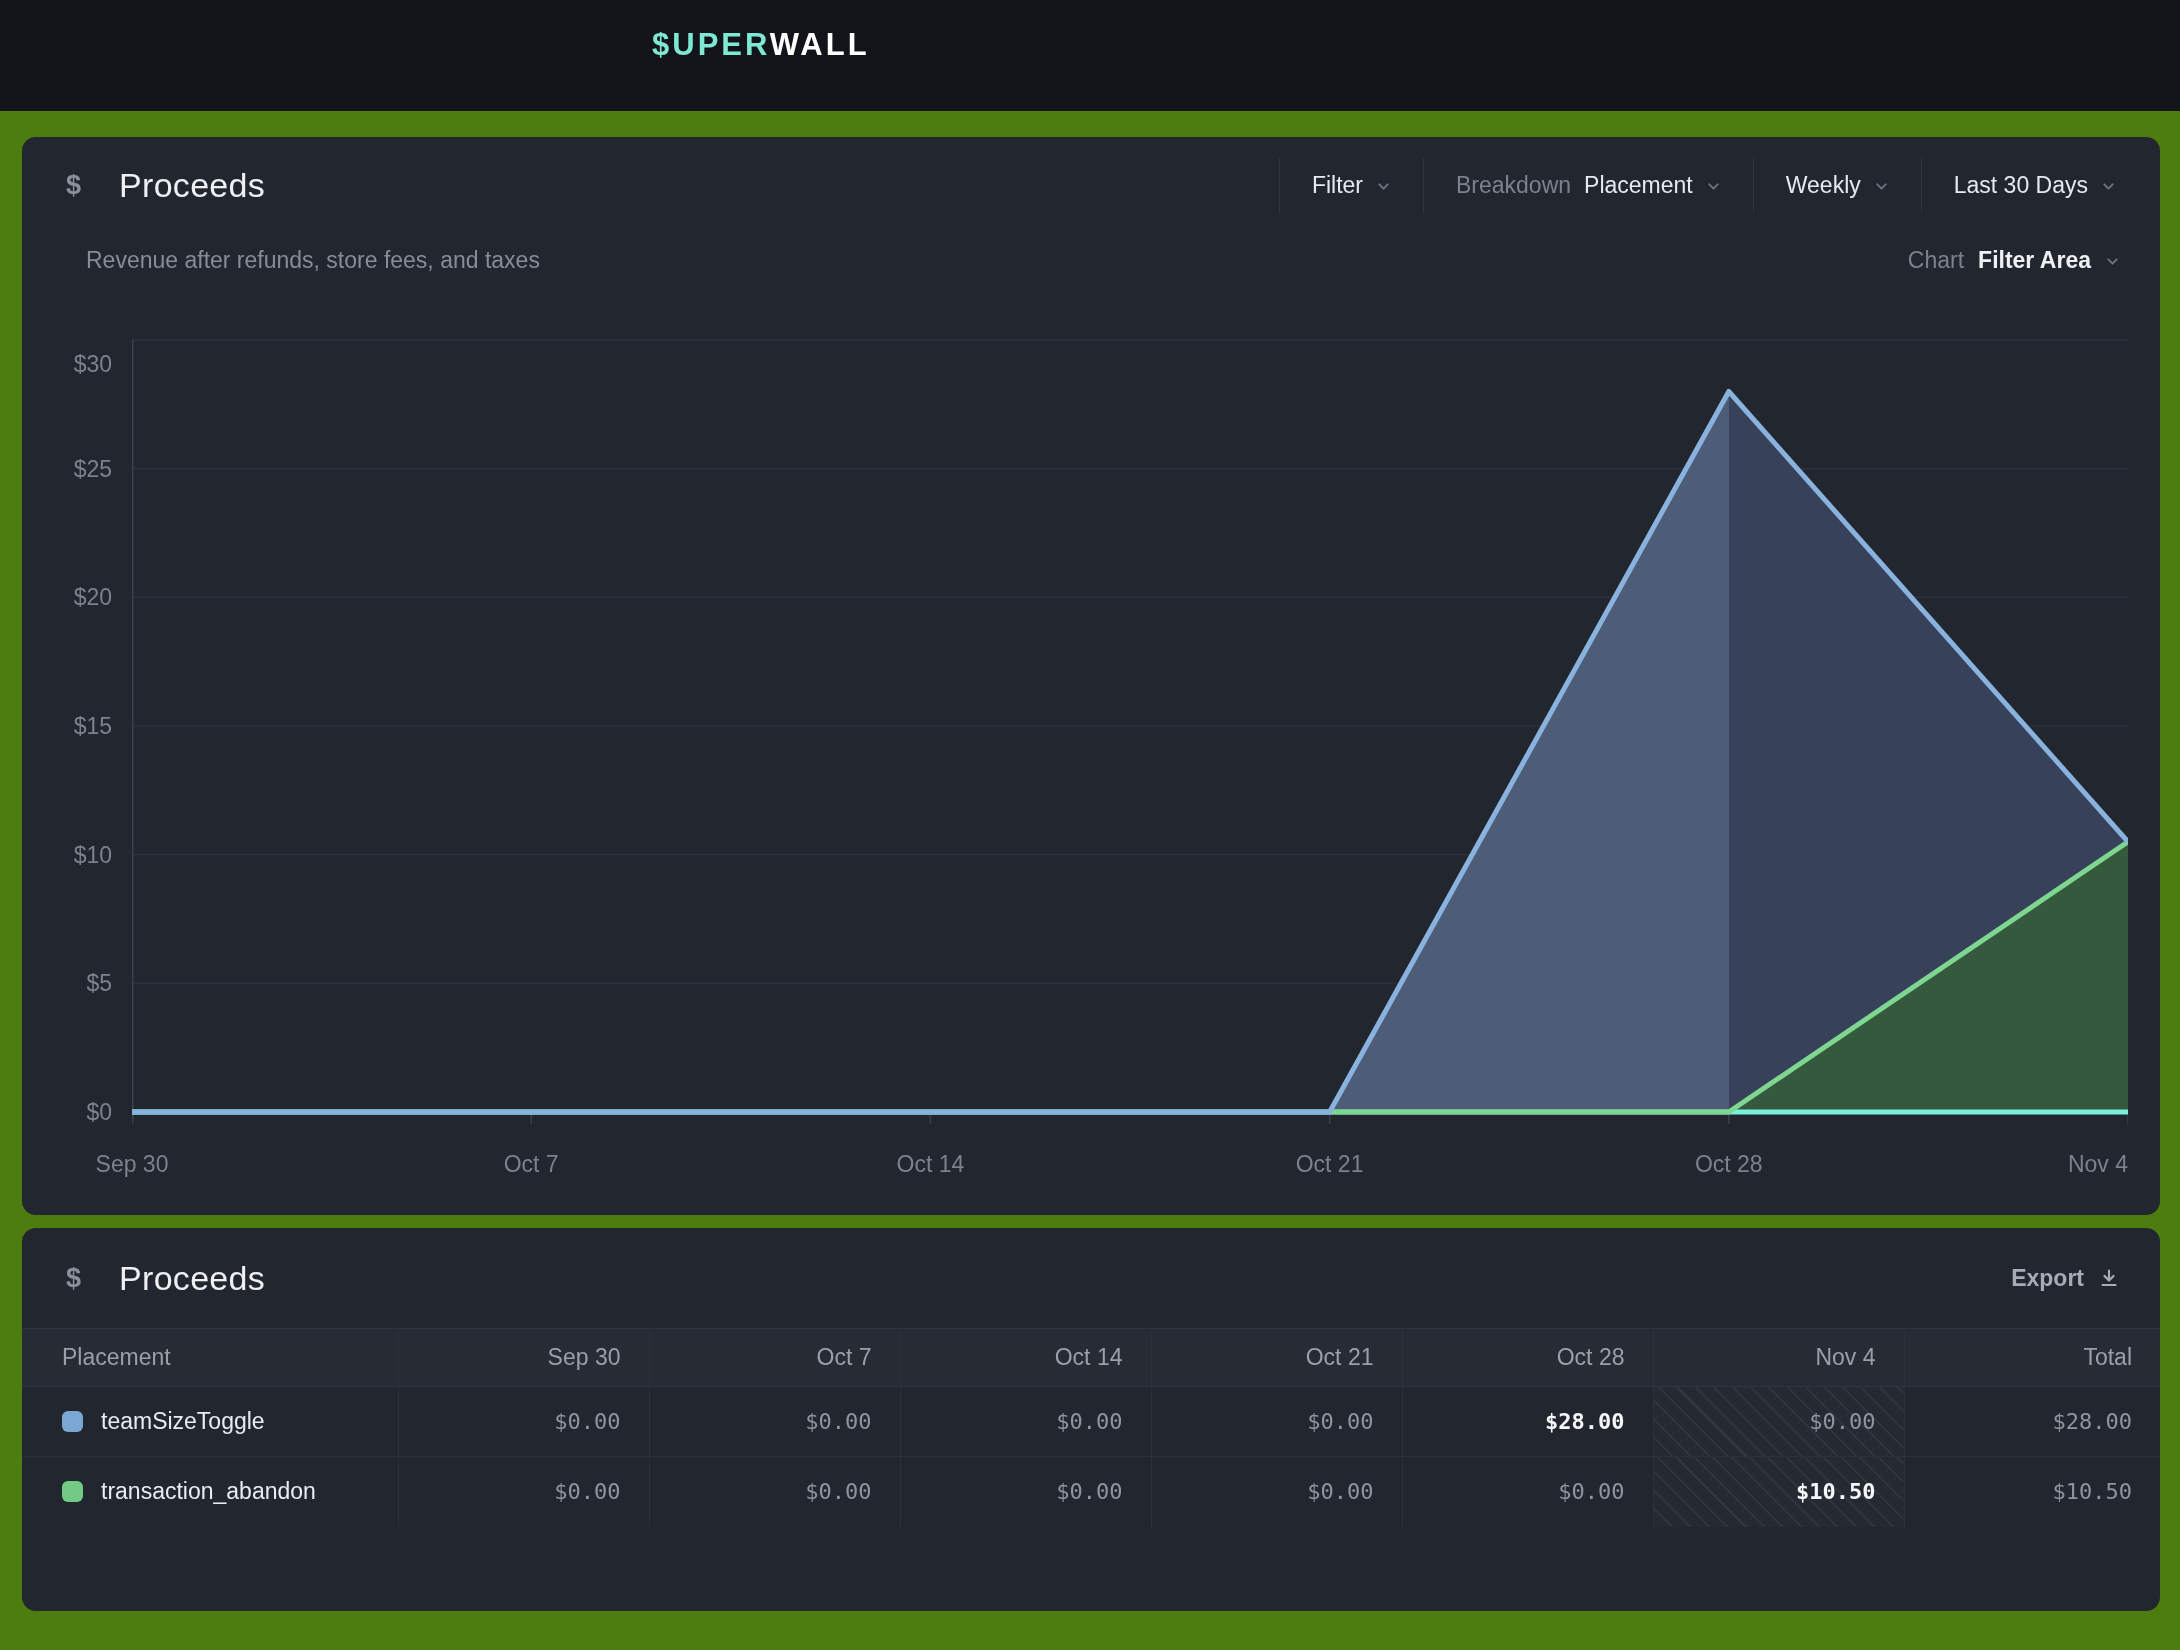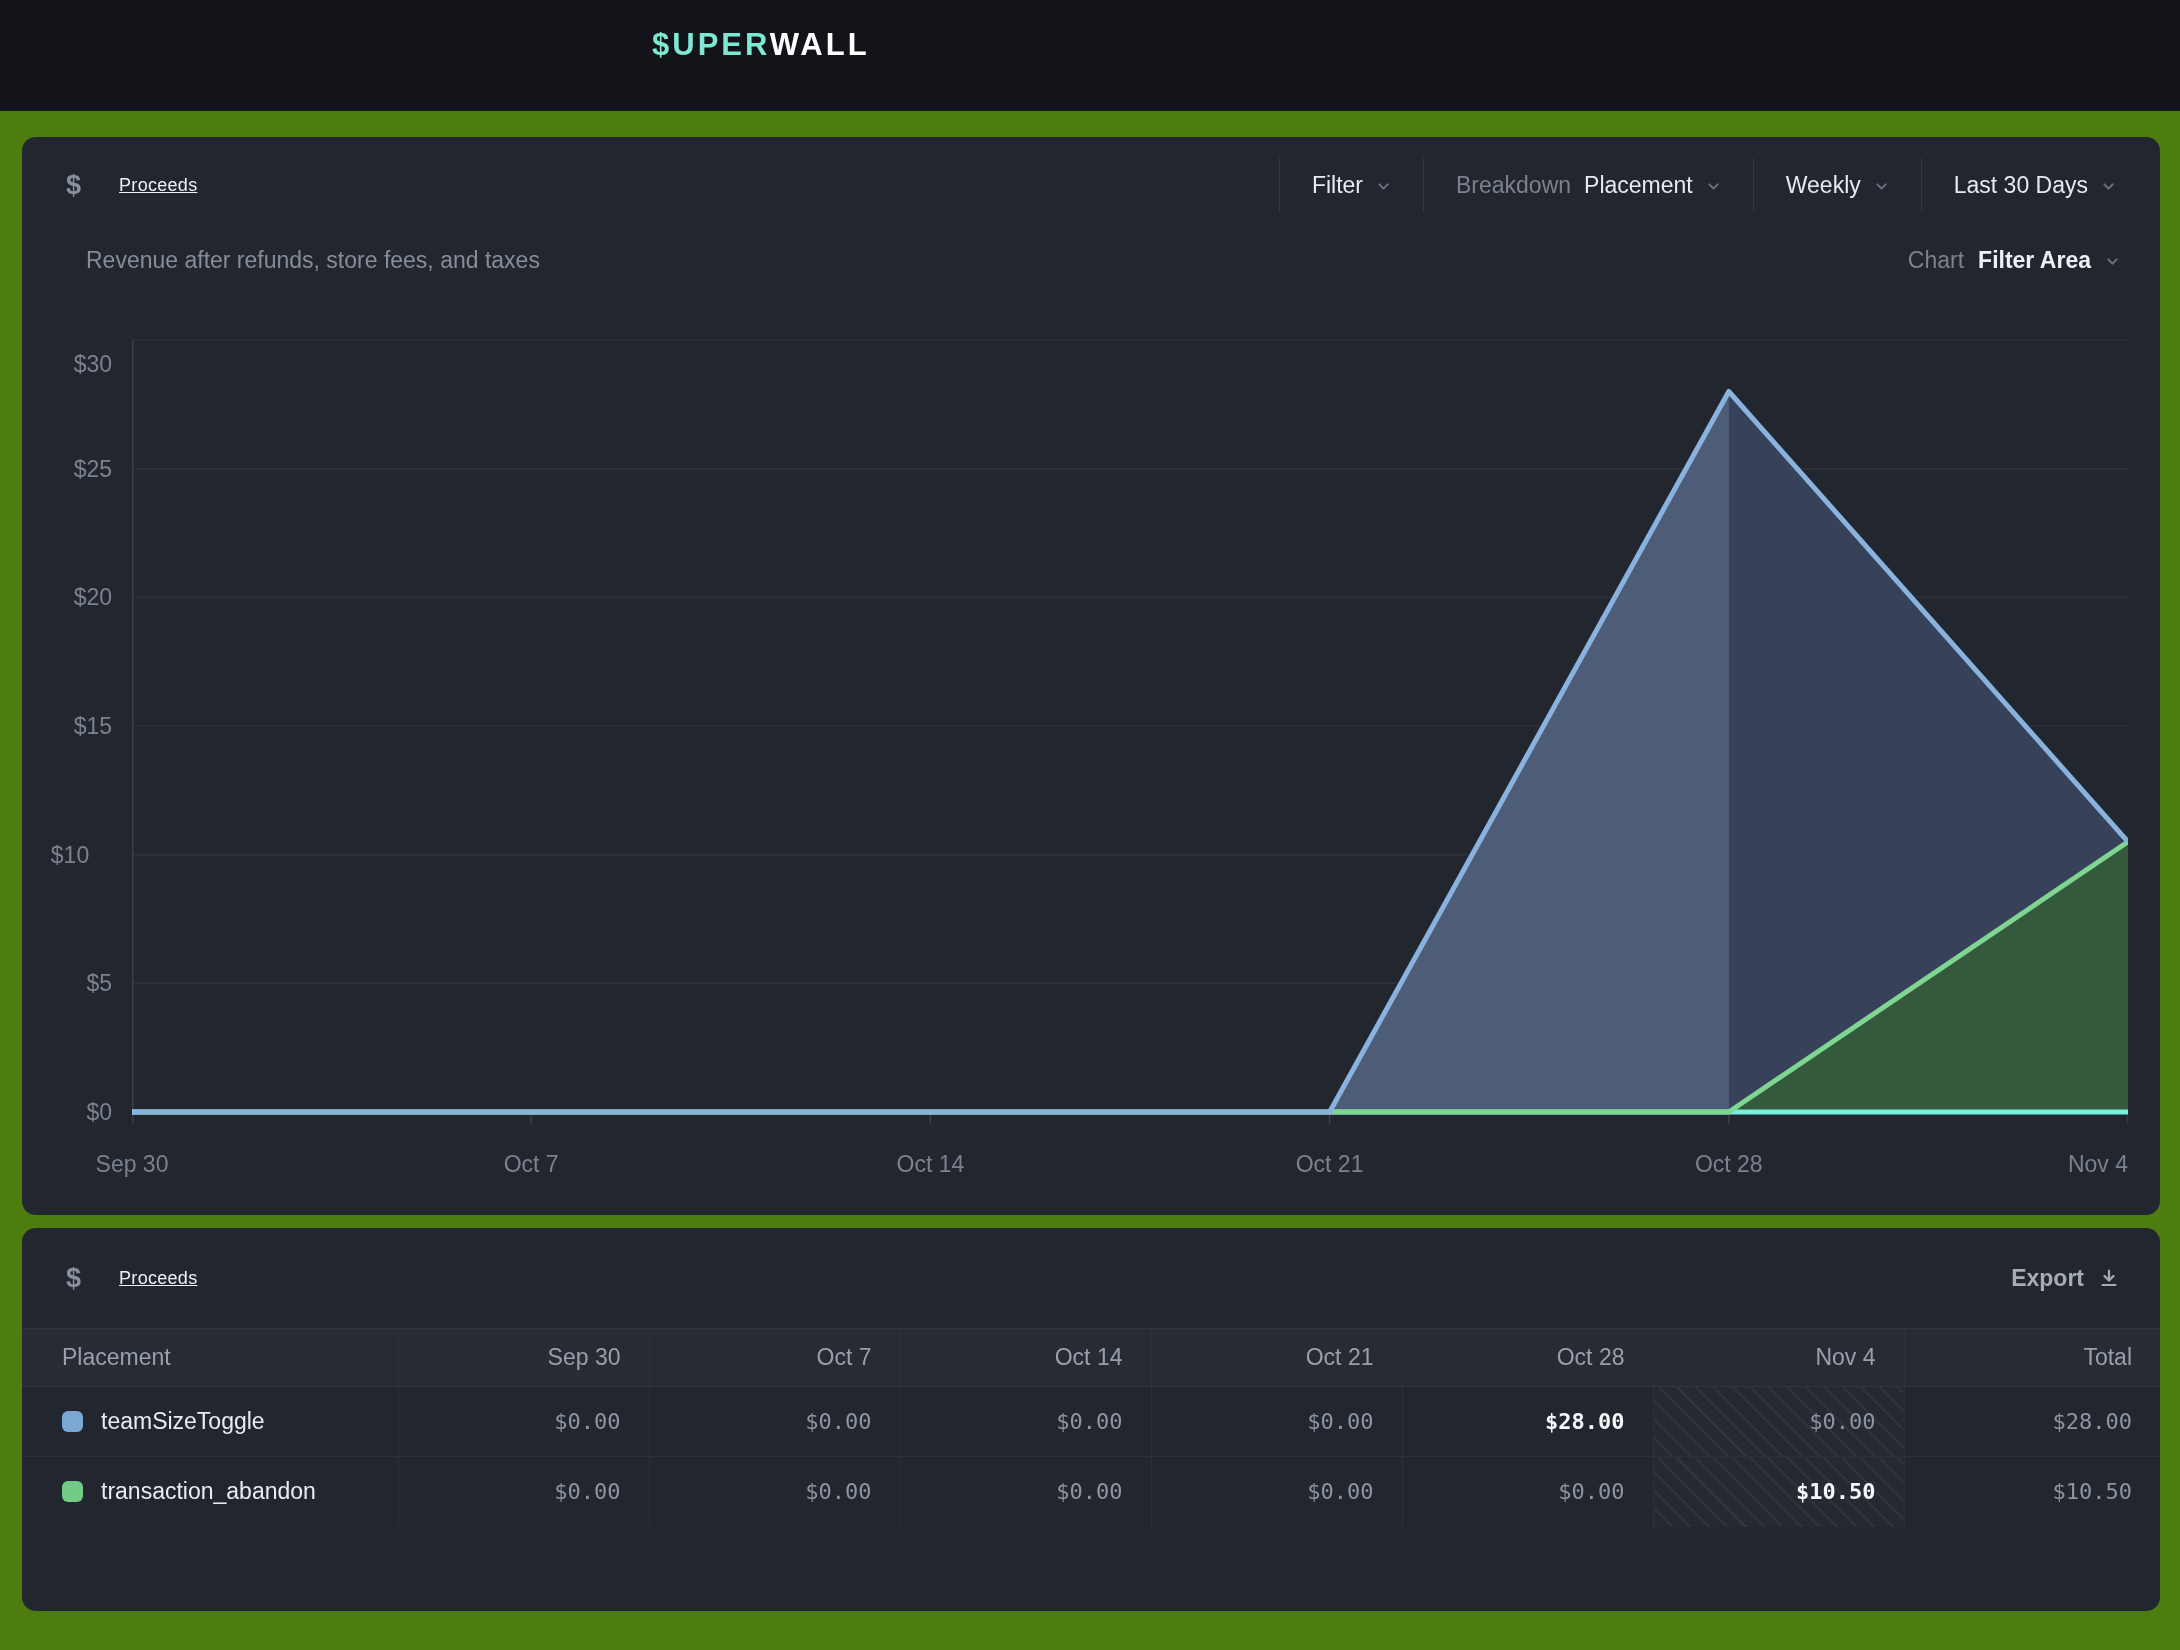--- a/index.html
+++ b/index.html
@@ -18,21 +18,21 @@
 
   
   .card { position:absolute; left:22px; width:2138px; background:#22262e; border-radius:14px; }
   #chart-card { top:137px; height:1078px; }
   #table-card { top:1228px; height:383px; }
 
   
   .panel-header { display:flex; align-items:center; height:96px; padding:0 40px 0 44px; }
   .panel-title-group { display:flex; align-items:center; gap:38px; }
   .dollar-icon { color:#8a909b; font-size:27px; font-weight:600; }
-  .panel-title { color:#eef0f4; font-size:18px; font-weight:500; letter-spacing:.3px;text-decoration:underline; }
+  .panel-title { color:#eef0f4; font-size:34px; font-weight:500; letter-spacing:.3px; }
   .header-controls { margin-left:auto; display:flex; align-items:center; height:56px; }
   .vdiv { width:1px; height:54px; background:#31363f; }
   .hctl { display:flex; align-items:center; gap:13px; padding:0 32px; cursor:pointer; font-size:23px; }
   .hctl .lbl { color:#e6e9ee; font-weight:500; }
   .hctl .dim { color:#7c828d; font-weight:500; }
   .chev { width:15px; height:15px; flex:0 0 auto; margin-top:2px; }
   .chev polyline { fill:none; stroke:#6b7280; stroke-width:2.4; stroke-linecap:round; stroke-linejoin:round; }
 
   
   .subtitle-row { display:flex; align-items:center; justify-content:space-between; padding:14px 40px 0 64px; }
@@ -160,21 +160,21 @@
         <polygon points="0,772 399.2,772 798.4,772 1197.6,772 1596.8,51.4666666666667 1996,501.8 1996,501.8 1596.8,772 1197.6,772 798.4,772 399.2,772 0,772" fill="url(#grad2)"></polygon>
         <polyline points="0,772 399.2,772 798.4,772 1197.6,772 1596.8,772 1996,772" fill="none" stroke="#78f0dc" stroke-width="5" stroke-linejoin="round" stroke-linecap="butt"></polyline>
         <polyline points="0,772 399.2,772 798.4,772 1197.6,772 1596.8,772 1996,501.8" fill="none" stroke="#7fd691" stroke-width="5" stroke-linejoin="round" stroke-linecap="butt"></polyline>
         <polyline points="0,772 399.2,772 798.4,772 1197.6,772 1596.8,51.4666666666667 1996,501.8" fill="none" stroke="#8ab2de" stroke-width="5" stroke-linejoin="round" stroke-linecap="butt"></polyline>
       </svg>
     <div id="y-axis">
         <div class="y-label" style="top: 188px; margin-top: 24px;">$30</div>
         <div class="y-label" style="top: 316.667px;">$25</div>
         <div class="y-label" style="top: 445.333px;">$20</div>
         <div class="y-label" style="top: 574px;">$15</div>
-        <div class="y-label" style="top: 702.667px; text-align: center;">$10</div>
+        <div class="y-label" style="top: 702.667px;">$10</div>
         <div class="y-label" style="top: 831.333px;">$5</div>
         <div class="y-label" style="top: 960px;">$0</div>
       </div>
     <div id="x-axis">
         <div class="x-label" style="top: 1012px; width: 140px; left: 40px;">Sep 30</div>
         <div class="x-label" style="top: 1012px; width: 140px; left: 439.2px;">Oct 7</div>
         <div class="x-label" style="top: 1012px; width: 140px; left: 838.4px;">Oct 14</div>
         <div class="x-label" style="top: 1012px; width: 140px; left: 1237.6px;">Oct 21</div>
         <div class="x-label" style="top: 1012px; width: 140px; left: 1636.8px;">Oct 28</div>
         <div class="x-label" style="top: 1012px; width: 140px; left: 1966px; text-align: right;">Nov 4</div>

